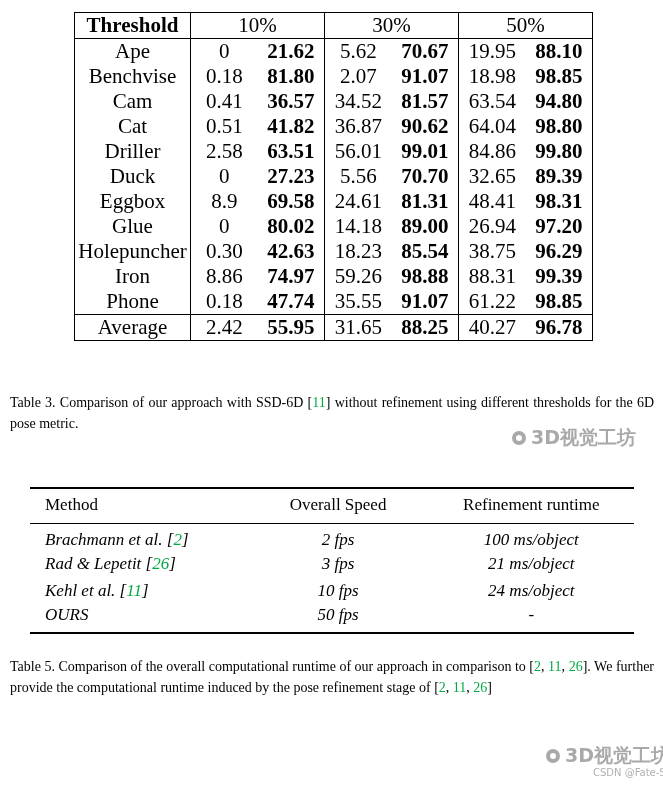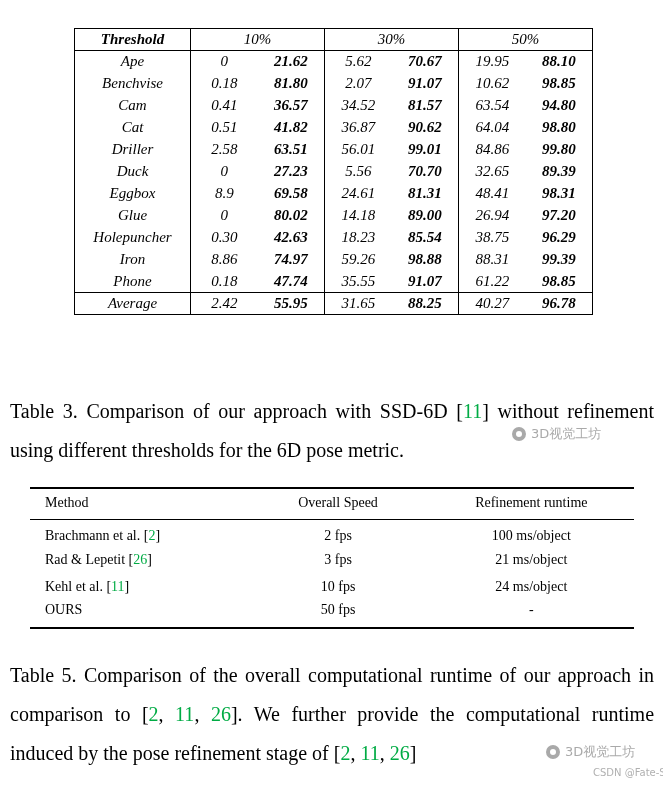--- a/index.html
+++ b/index.html
@@ -11,87 +11,86 @@
     background: #ffffff;
     color: #000;
     font-family: "Liberation Serif", serif;
     overflow: hidden;
   }
 
   
   .t3 {
     position: absolute;
     left: 74px;
-    top: 28px;
+    top: 12px;
     border-collapse: collapse;
     table-layout: fixed;
-    font-size: 15px;
+    font-size: 21px;
     border: 1.2px solid #000;
-    font-style: italic;
   }
   .t3 td {
     height: 22px;
     text-align: center;
     padding: 0 2px;
     white-space: nowrap;
     overflow: hidden;
   }
   .c-obj { width: 116px; }
   .c-val { width: 67px; }
   .t3 .b  { font-weight: 700; }
   .t3 .vr { border-right: 1.2px solid #000; }
   .t3 .bb { border-bottom: 1.2px solid #000; }
   .t3 tr.avg td { border-top: 1.2px solid #000; }
 
   
   .caption {
     position: absolute;
     margin: 0;
-    font-size: 20px;
-    line-height: 39px;
+    font-size: 14px;
+    line-height: 21px;
     text-align: justify;
   }
   #cap3 { left: 10px; top: 392px; width: 644px; }
   #cap5 { left: 10px; top: 656px; width: 644px; }
   .cite { color: var(--cite, #00ab44); text-decoration: none; }
 
   
   .t5 {
     position: absolute;
     left: 30px;
     top: 487px;
     width: 604px;
     border-collapse: collapse;
     table-layout: fixed;
-    font-size: 14px;
+    font-size: 17px;
   }
   .t5 th {
     font-weight: 400;
     border-top: 2px solid #000;
     border-bottom: 1.1px solid #000;
     padding: 6px 4px 8px;
     text-align: center;
     white-space: nowrap;
   }
   .t5 th.left, .t5 td.left { text-align: left; padding-left: 15px; }
-  .t5 td { text-align: center; height: 27px; padding: 0 4px; white-space: nowrap; }
+  .t5 td { text-align: center; height: 27px; padding: 0 4px; white-space: nowrap; font-style: italic; }
   .t5 tr.first td { padding-top: 5px; }
   .t5 tr.last td  { border-bottom: 2px solid #000; padding-bottom: 7px; }
 
   
   .wm {
     position: absolute;
     display: flex;
     align-items: center;
     gap: 5px;
     color: var(--wm, #9b9b9b);
     opacity: 0.85;
     font-family: "DejaVu Sans", sans-serif;
-    font-size: 13px;
-    font-weight: 400;
+    font-size: 19px;
+    font-weight: 700;
     white-space: nowrap;
   }
   .wm-icon {
     width: 14px;
     height: 14px;
     border-radius: 50%;
     border: 4px solid var(--wm, #9b9b9b);
     background: #fff;
     flex: none;
   }
@@ -139,21 +138,21 @@
           <td class="b vr">70.67</td>
           <td>19.95</td>
           <td class="b vr">88.10</td>
         </tr>
         <tr>
           <td class="vr">Benchvise</td>
           <td>0.18</td>
           <td class="b vr">81.80</td>
           <td>2.07</td>
           <td class="b vr">91.07</td>
-          <td>10.62</td>
+          <td>18.98</td>
           <td class="b vr">98.85</td>
         </tr>
         <tr>
           <td class="vr">Cam</td>
           <td>0.41</td>
           <td class="b vr">36.57</td>
           <td>34.52</td>
           <td class="b vr">81.57</td>
           <td>63.54</td>
           <td class="b vr">94.80</td>

